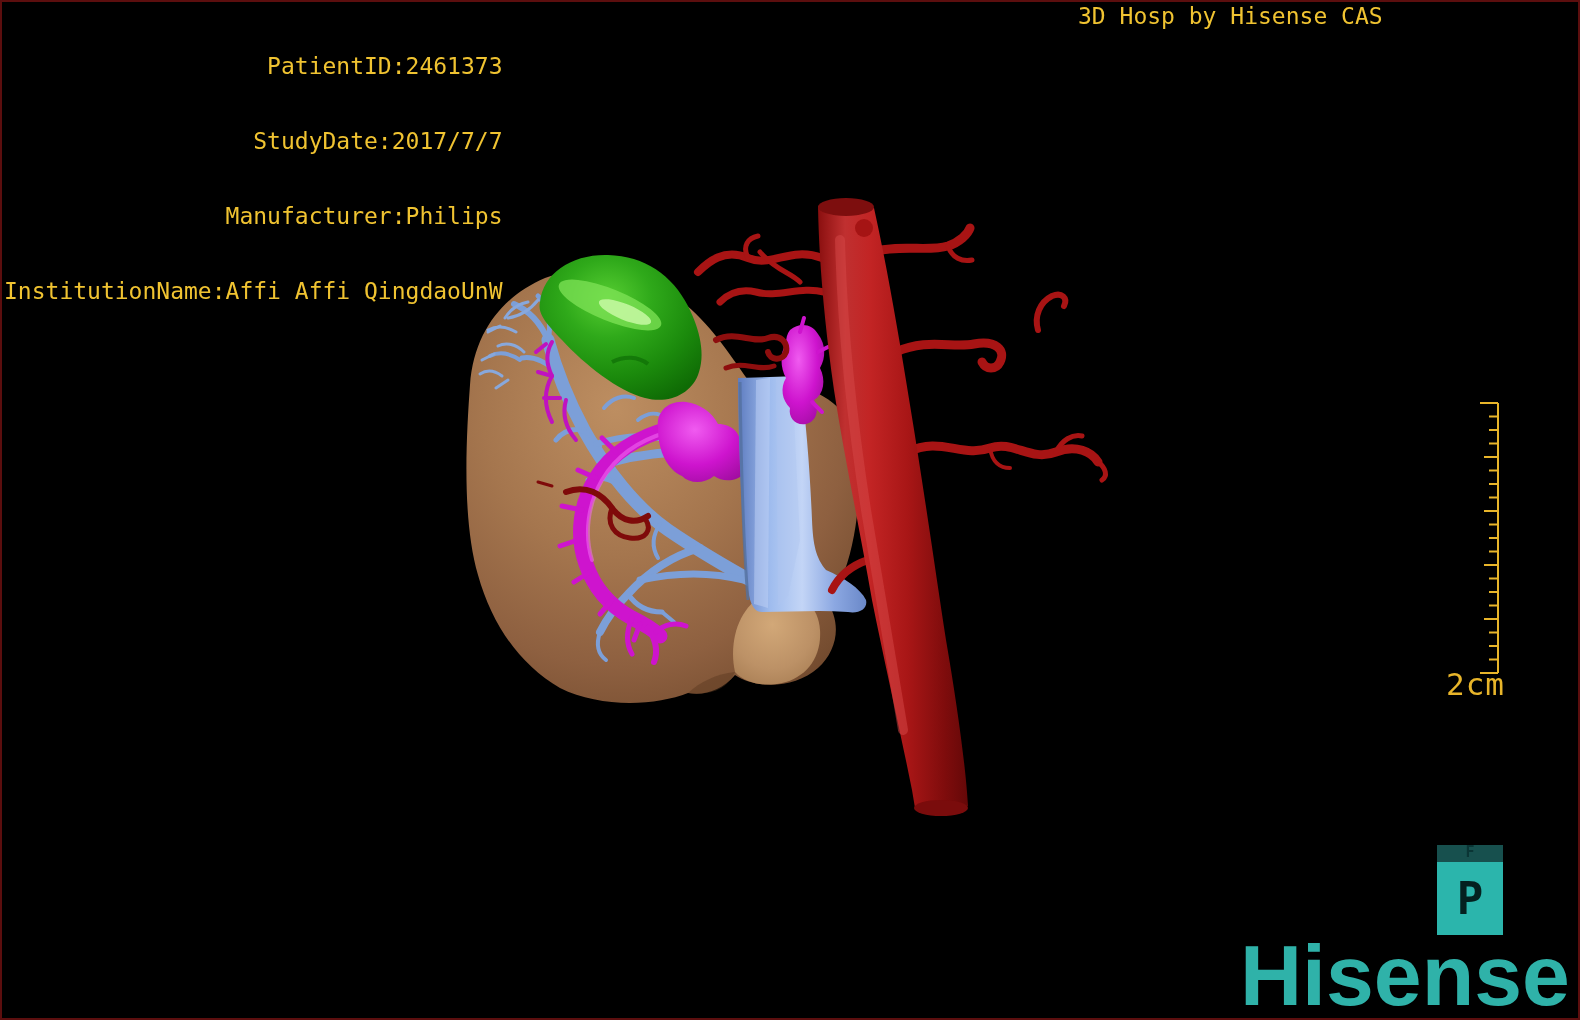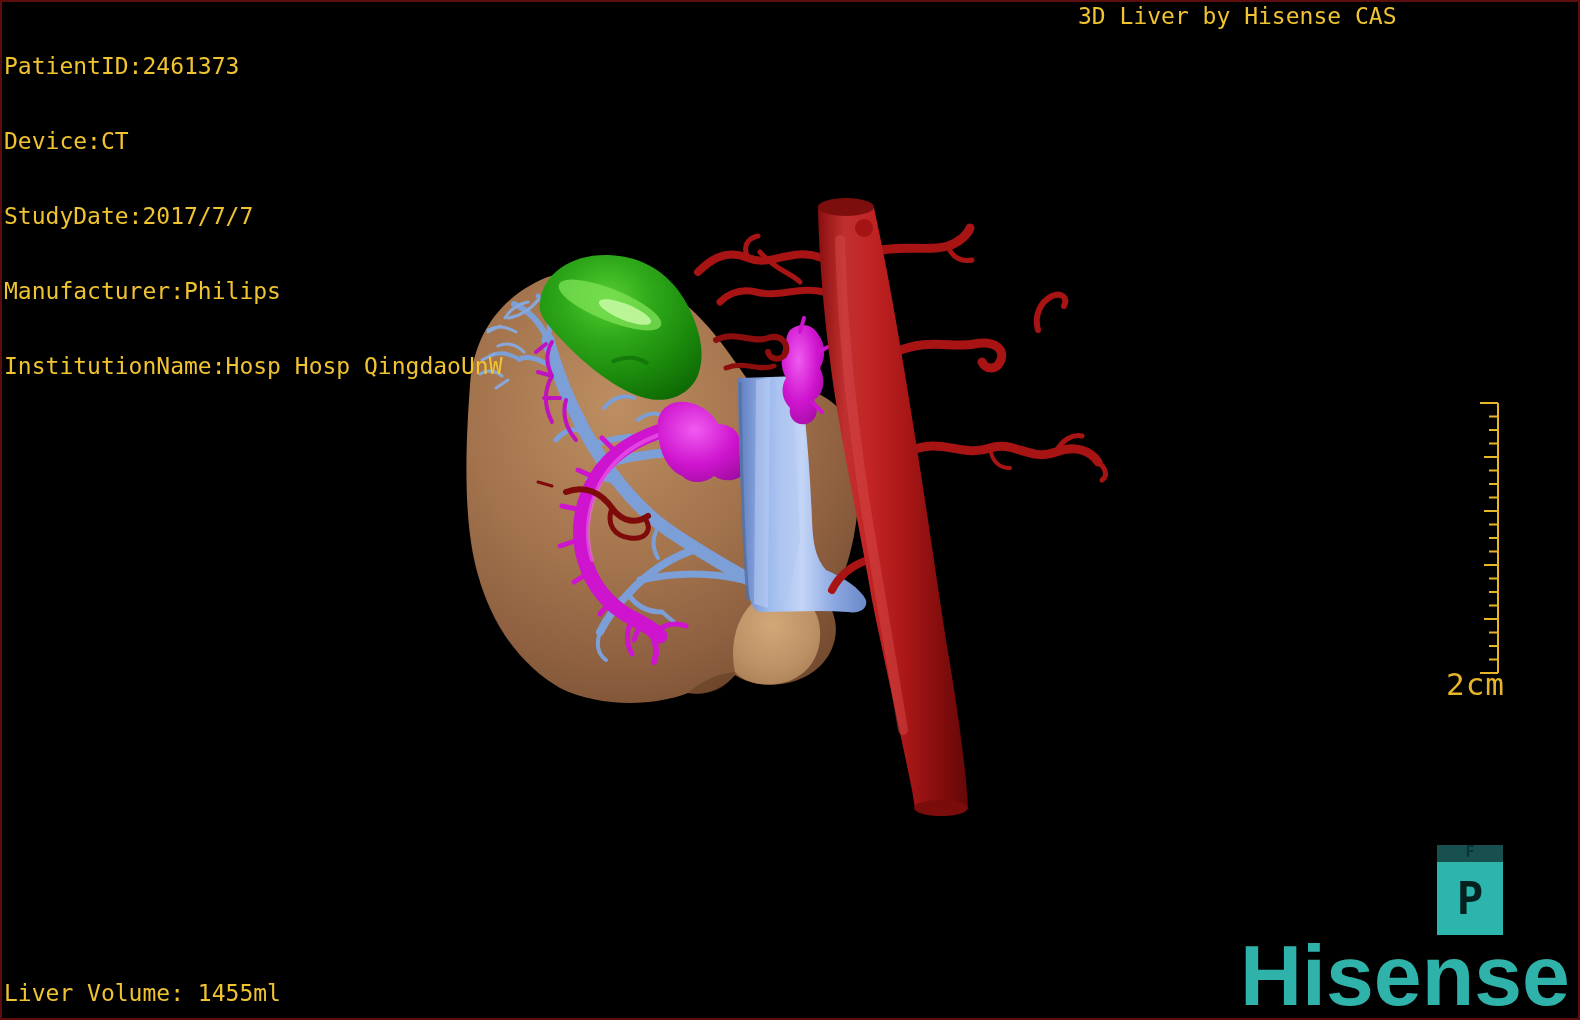--- a/index.html
+++ b/index.html
@@ -4,21 +4,21 @@
 <style>
   html,body{margin:0;padding:0;background:#000;}
   body{width:1580px;height:1020px;position:relative;overflow:hidden;
        font-family:"DejaVu Sans Mono","Liberation Mono",monospace;}
   .stage{position:absolute;inset:0;background:#000;}
   .model-svg{position:absolute;left:0;top:0;z-index:1;}
   .frame-border{position:absolute;inset:0;border:2px solid #5C0E0E;box-sizing:border-box;
                 z-index:10;pointer-events:none;}
   .ovl{position:absolute;z-index:5;color:#F0C331;font-size:23px;line-height:25px;
        white-space:pre;letter-spacing:0px;}
-  .patient-info{left:4px;top:4px;}
+  .patient-info{left:4px;top:4px;text-align:right;}
   .watermark{left:1078px;top:4px;}
   .volume-label{left:4px;top:981px;}
   .ruler-svg{position:absolute;left:1468px;top:398px;z-index:5;}
   .ruler-label{position:absolute;left:1446px;top:666px;z-index:5;color:#E8B52A;
                font-size:31px;letter-spacing:1px;}
   .cube{position:absolute;left:1437px;top:845px;width:66px;height:90px;z-index:5;}
   .cube-top{width:66px;height:17px;background:#17504E;color:#0A3535;font-weight:bold;
             font-size:15px;line-height:14px;text-align:center;overflow:hidden;}
   .cube-front{width:66px;height:73px;background:#2BB5AC;color:#04211F;font-weight:bold;
               font-size:44px;display:flex;align-items:center;justify-content:center;}
@@ -235,29 +235,27 @@
         C858,198 834,198 818,206 Z"></path>
       <ellipse cx="846" cy="207" rx="28" ry="9" fill="#7D0E0E"></ellipse>
       <circle cx="864" cy="228" r="9" fill="#A51414"></circle>
       <ellipse cx="941" cy="808" rx="27" ry="8" fill="#7A0C0C"></ellipse>
       <path d="M840,240 C842,320 852,420 866,510 C876,570 890,650 903,730" stroke="#D64848" stroke-width="10" fill="none" opacity="0.5" stroke-linecap="round"></path>
     </g>
   </svg>
 
   <div class="ovl patient-info">
     <div>PatientID:2461373</div>
-    <div>Device:CT</div>
     <div>StudyDate:2017/7/7</div>
     <div>Manufacturer:Philips</div>
-    <div>InstitutionName:Hosp Hosp QingdaoUnW</div>
+    <div>InstitutionName:Affi Affi QingdaoUnW</div>
   </div>
 
-  <div class="ovl watermark">3D Liver by Hisense CAS</div>
-
-  <div class="ovl volume-label">Liver Volume: 1455ml</div>
+  <div class="ovl watermark">3D Hosp by Hisense CAS</div>
+
 
   <svg class="ruler-svg" width="40" height="300" viewBox="0 0 40 300">
     <g stroke="#E8B52A" stroke-width="2">
       <line x1="30" y1="5" x2="30" y2="275"></line>
       <line x1="12" y1="5" x2="30" y2="5"></line>
       <line x1="16" y1="59" x2="30" y2="59"></line>
       <line x1="16" y1="113" x2="30" y2="113"></line>
       <line x1="16" y1="167" x2="30" y2="167"></line>
       <line x1="16" y1="221" x2="30" y2="221"></line>
       <line x1="12" y1="275" x2="30" y2="275"></line>

